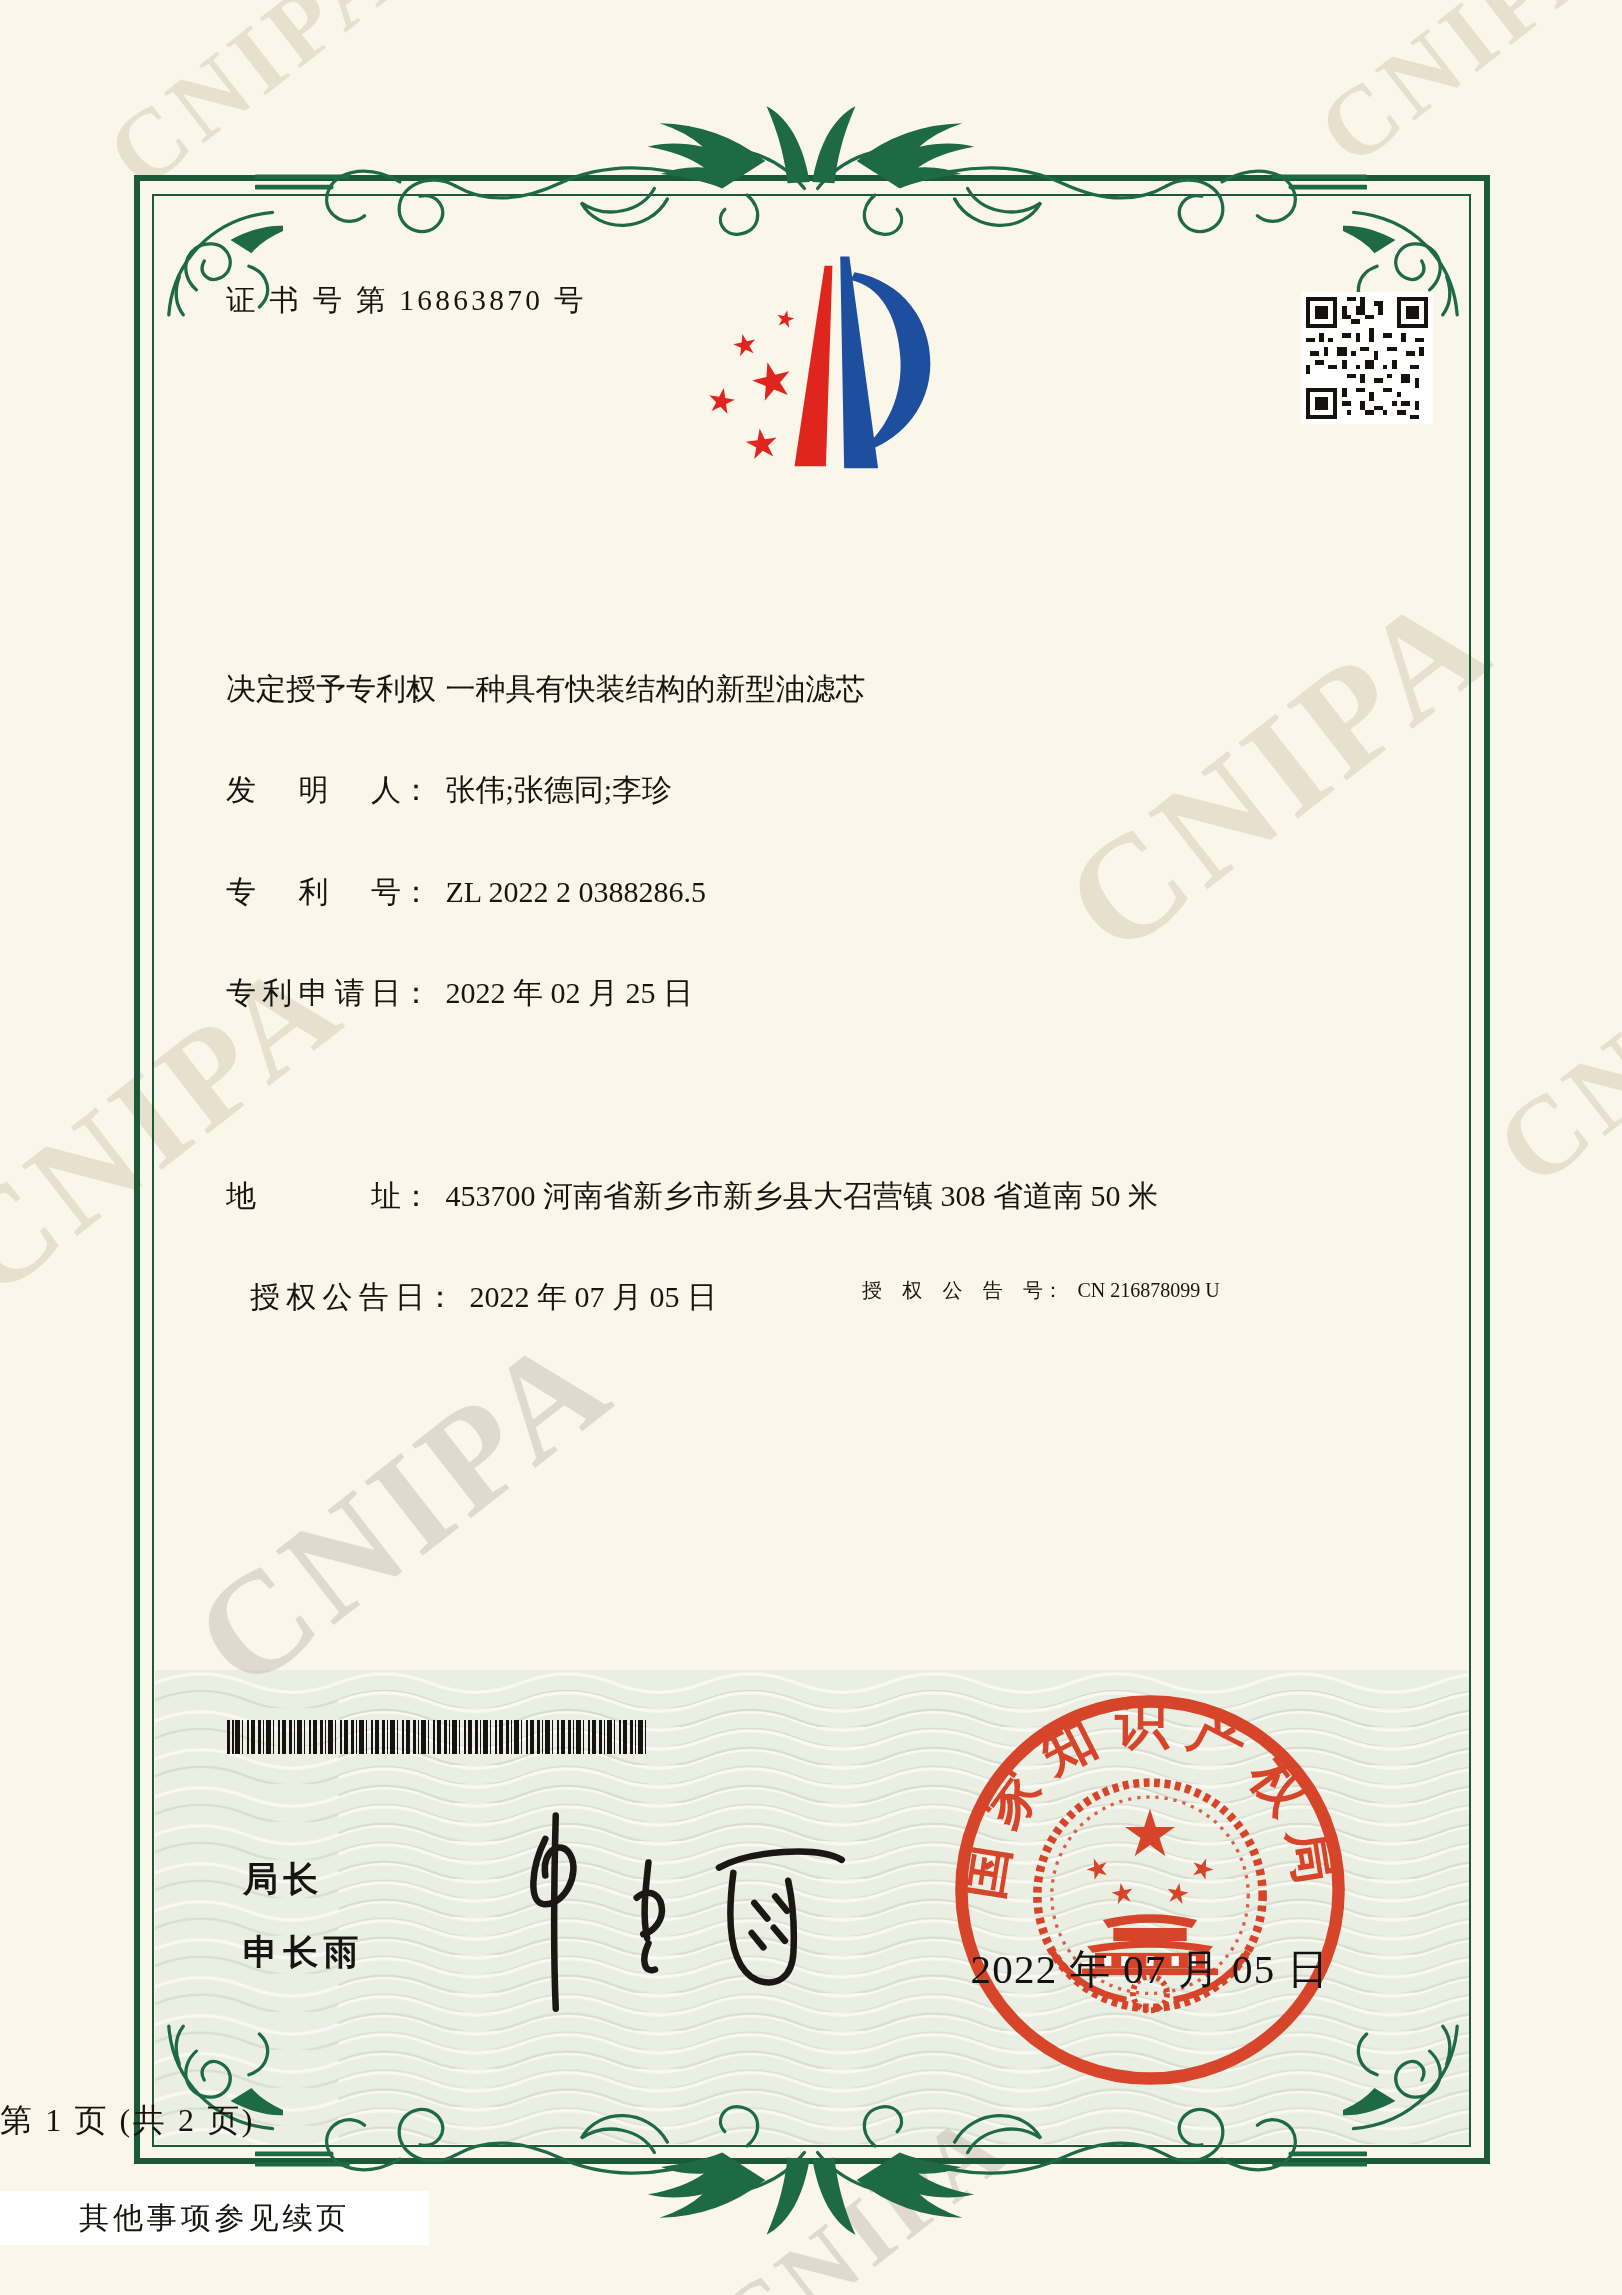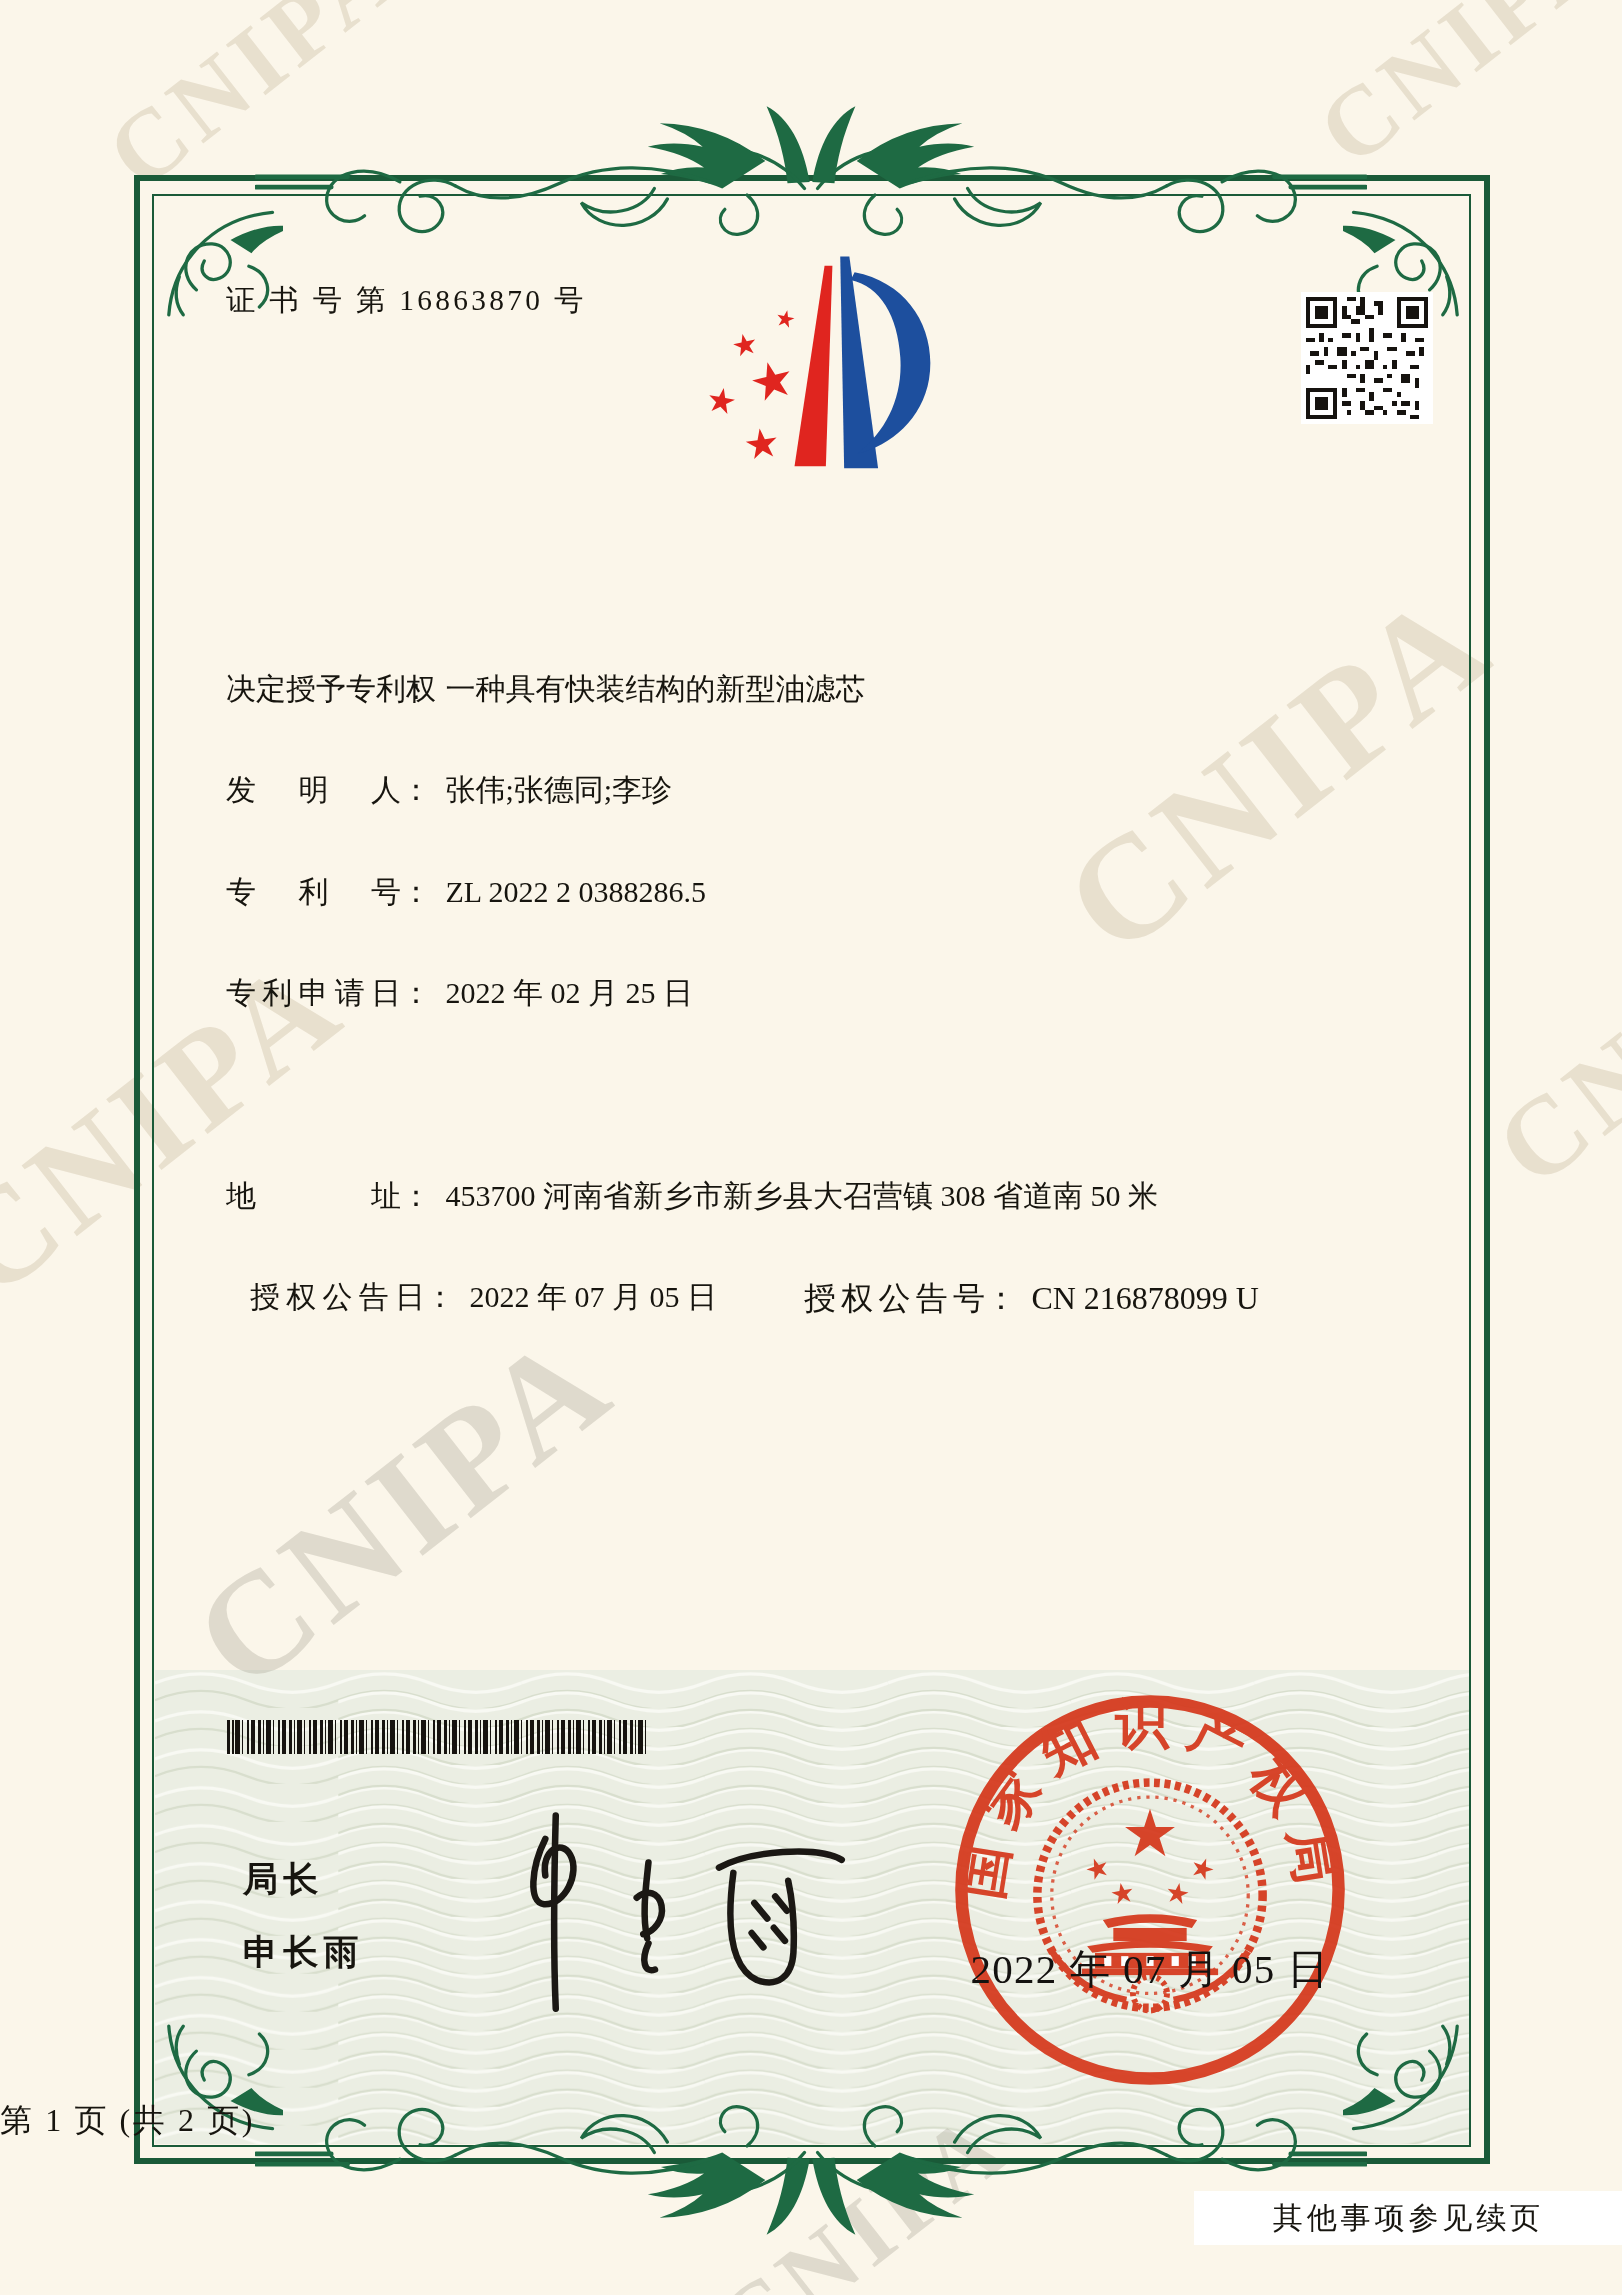--- a/index.html
+++ b/index.html
@@ -29,21 +29,21 @@
   
   .cert-no{position:absolute; left:226px; top:281px; font-size:29.4px; letter-spacing:3.3px; z-index:3;}
   .logo{position:absolute; left:687px; top:254px; z-index:3;}
   .qr{position:absolute; left:1301px; top:292px; z-index:3;}
   .doc-title{position:absolute; left:0; top:491px; width:100%; text-align:center;
     font-size:73px; font-weight:bold; letter-spacing:9.2px; z-index:3;}
   
   .frow{position:absolute; left:226px; font-size:30px; z-index:3; white-space:nowrap;}
   .flabel{display:inline-block; width:175px; text-align:justify; text-align-last:justify; vertical-align:bottom;}
   .fcolon{display:inline-block; margin-right:14.4px;}
-  .frow2{position:absolute; left:804px; font-size:32px; z-index:3; white-space:nowrap;}
+  .frow2{position:absolute; left:862px; font-size:20px; z-index:3; white-space:nowrap;}
   .flabel2{display:inline-block; width:181px; text-align:justify; text-align-last:justify; vertical-align:bottom;}
   
   .body-text{position:absolute; left:217px; top:1352px; width:1190px; z-index:3;
     font-size:30px; line-height:51px; text-align:justify;}
   .body-text p{margin:0; text-indent:2em;}
   
   .barcode{position:absolute; left:227px; top:1720px; width:423px; height:34px; z-index:3;
     background-image:repeating-linear-gradient(90deg,
       #16130f 0 2.6px, transparent 2.6px 5.2px,
       #16130f 5.2px 6.5px, transparent 6.5px 8.5px,
@@ -57,21 +57,21 @@
   .sig-name{position:absolute; left:243px; top:1929px; font-size:35px; font-weight:bold;
     font-family:"Liberation Sans","DejaVu Sans",sans-serif; z-index:3; letter-spacing:5.2px;}
   .sig-hand{position:absolute; left:452px; top:1805px; z-index:3;}
   
   .seal{position:absolute; left:947px; top:1687px; z-index:4;}
   .seal-date{position:absolute; left:950px; top:1942px; width:400px; text-align:center;
     font-size:41px; letter-spacing:1.3px; color:#141210; z-index:5;}
   
   .page-no{position:absolute; left:0; top:2099px; width:1623px; text-align:left;
     font-size:32px; letter-spacing:2.6px; z-index:3;}
-  .footer-note{position:absolute; left:0; top:2191px; width:1623px; text-align:right; z-index:3;}
+  .footer-note{position:absolute; left:0; top:2191px; width:1623px; text-align:left; z-index:3;}
   .footer-note span{display:inline-block; background:#ffffff; padding:6.5px 79px;
     font-size:30px; letter-spacing:3.9px;}
 </style>
 </head>
 <body>
 
 <div class="page">
 
   <div class="wm" style="left:85px; top:6.5px; font-size:98px;">CNIPA</div>
   <div class="wm" style="left:1296px; top:-16.4px; font-size:98px;">CNIPA</div>

